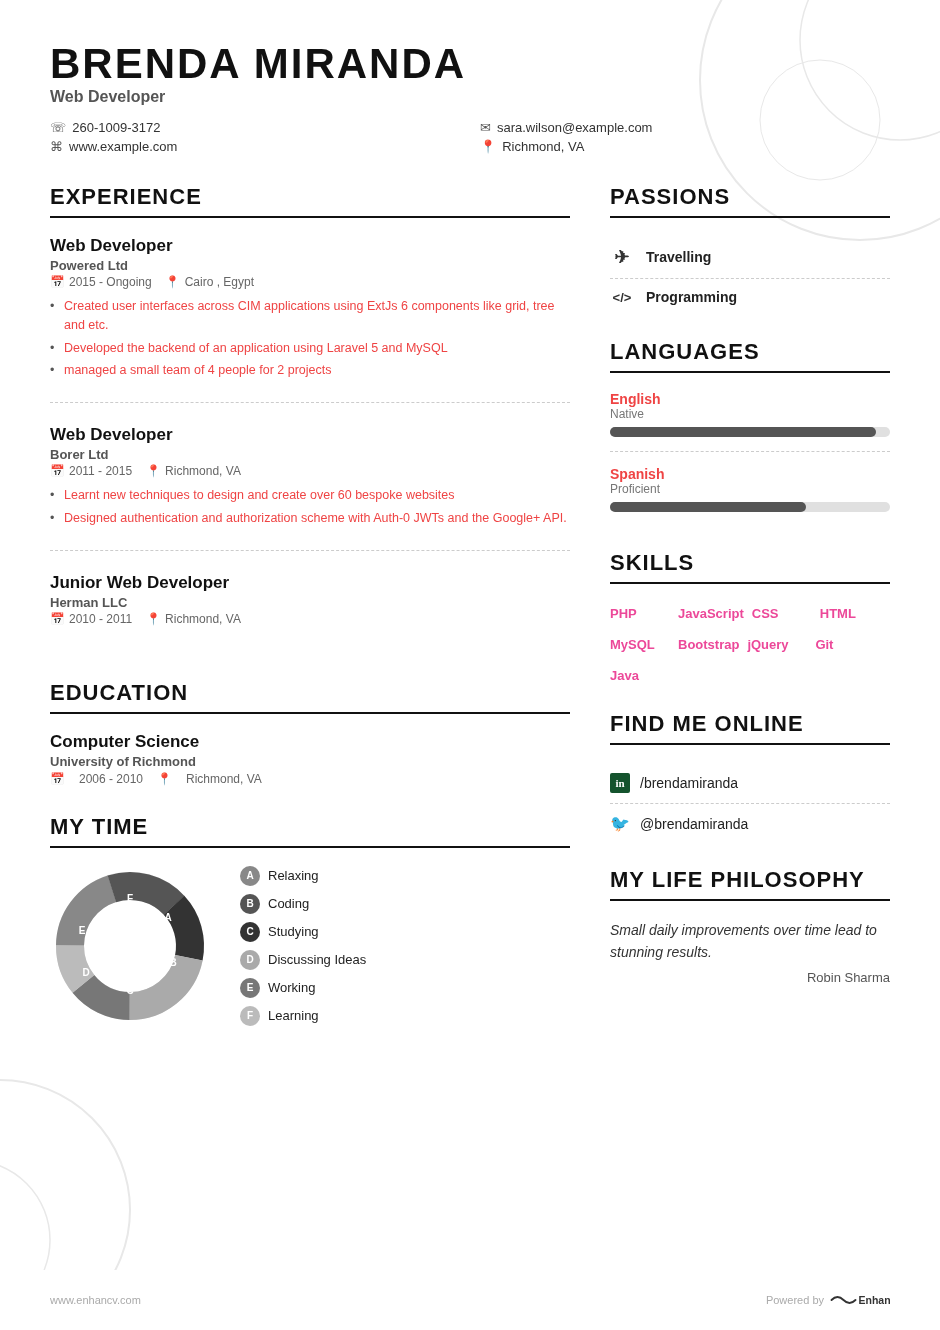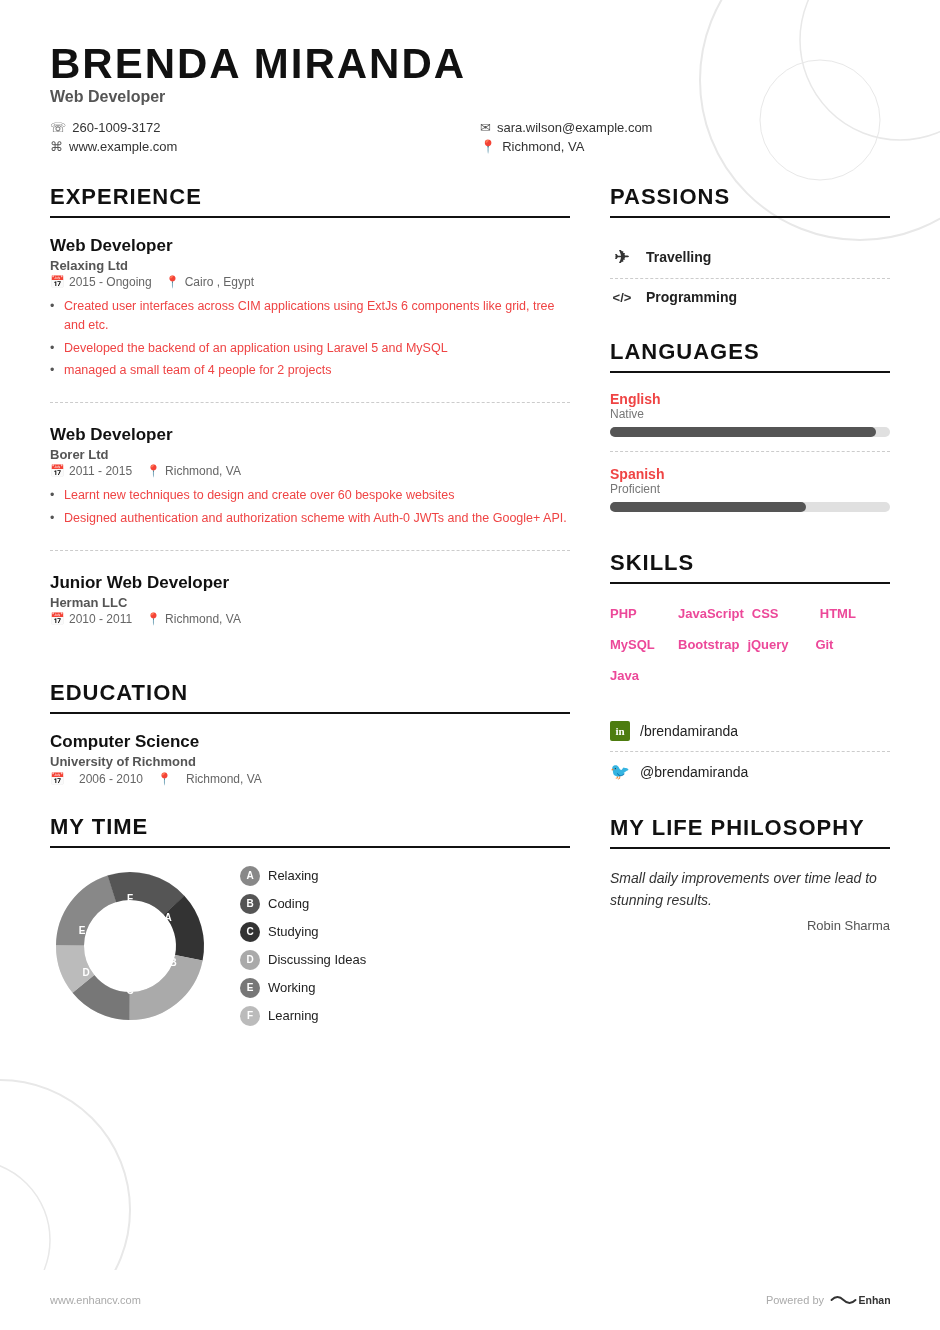--- a/index.html
+++ b/index.html
@@ -256,21 +256,21 @@
 
   <div class="main-layout">
 
     <div class="left-col">
 
       <div class="experience-section">
         <div class="section-heading">EXPERIENCE</div>
 
         <div class="job-entry">
           <div class="job-title">Web Developer</div>
-          <div class="job-company">Relaxing Ltd</div>
+          <div class="job-company">Powered Ltd</div>
           <div class="job-meta">
             <div class="job-meta-item">
               <span>📅</span>
               <span>2015 - Ongoing</span>
             </div>
             <div class="job-meta-item">
               <span>📍</span>
               <span>Cairo , Egypt</span>
             </div>
           </div>
@@ -433,22 +433,23 @@
           <span class="skill-tag">HTML</span>
           <span class="skill-tag">MySQL</span>
           <span class="skill-tag">Bootstrap</span>
           <span class="skill-tag">jQuery</span>
           <span class="skill-tag">Git</span>
           <span class="skill-tag">Java</span>
         </div>
       </div>
 
       <div class="online-section">
+        <div class="section-heading">FIND ME ONLINE</div>
         <div class="online-item">
-          <span class="online-icon" style="font-weight:900;font-family:serif;background:#4d7c0f;color:#fff;width:20px;height:20px;display:inline-flex;align-items:center;justify-content:center;font-size:11px;border-radius:2px;">in</span>
+          <span class="online-icon" style="font-weight:900;font-family:serif;background:#14532d;color:#fff;width:20px;height:20px;display:inline-flex;align-items:center;justify-content:center;font-size:11px;border-radius:2px;">in</span>
           <span>/brendamiranda</span>
         </div>
         <div class="online-item" style="border-bottom:none;">
           <span class="online-icon">🐦</span>
           <span>@brendamiranda</span>
         </div>
       </div>
 
       <div class="philosophy-section">
         <div class="section-heading">MY LIFE PHILOSOPHY</div>

